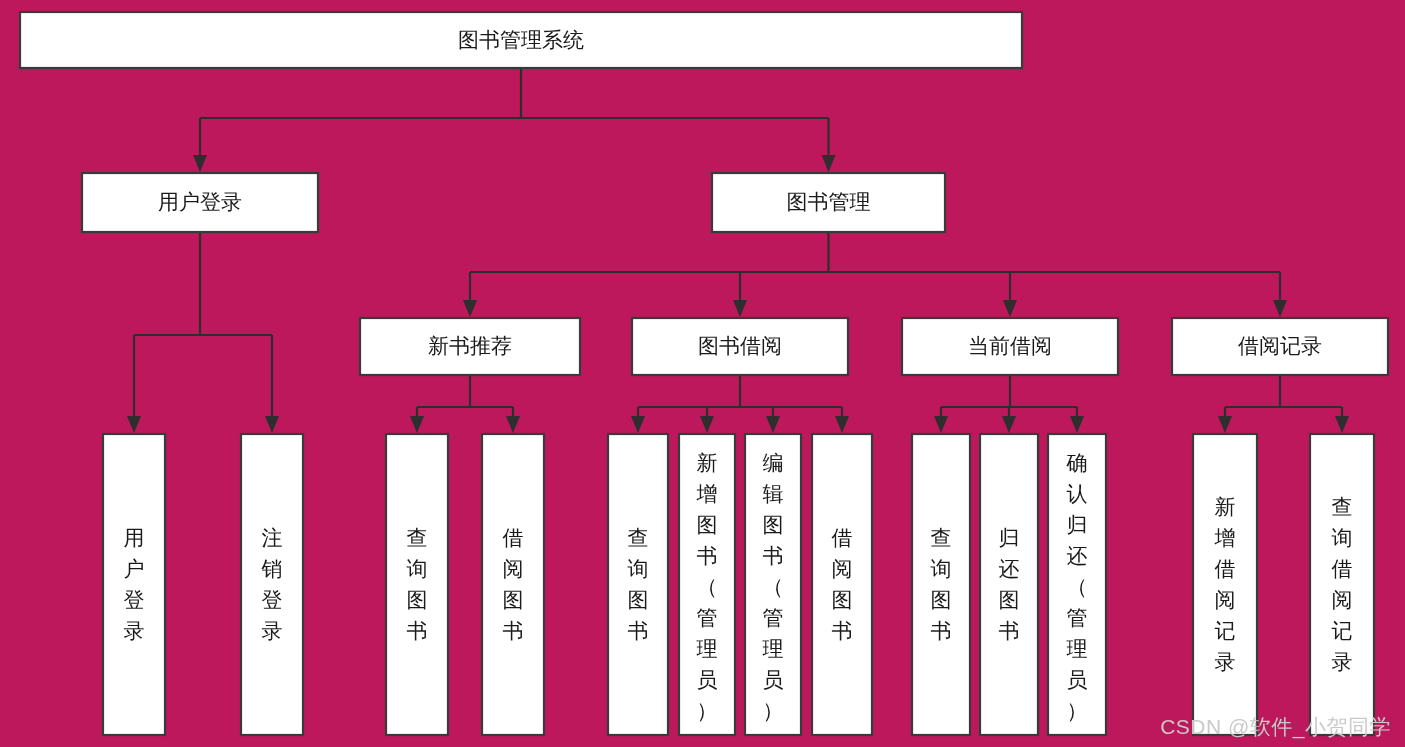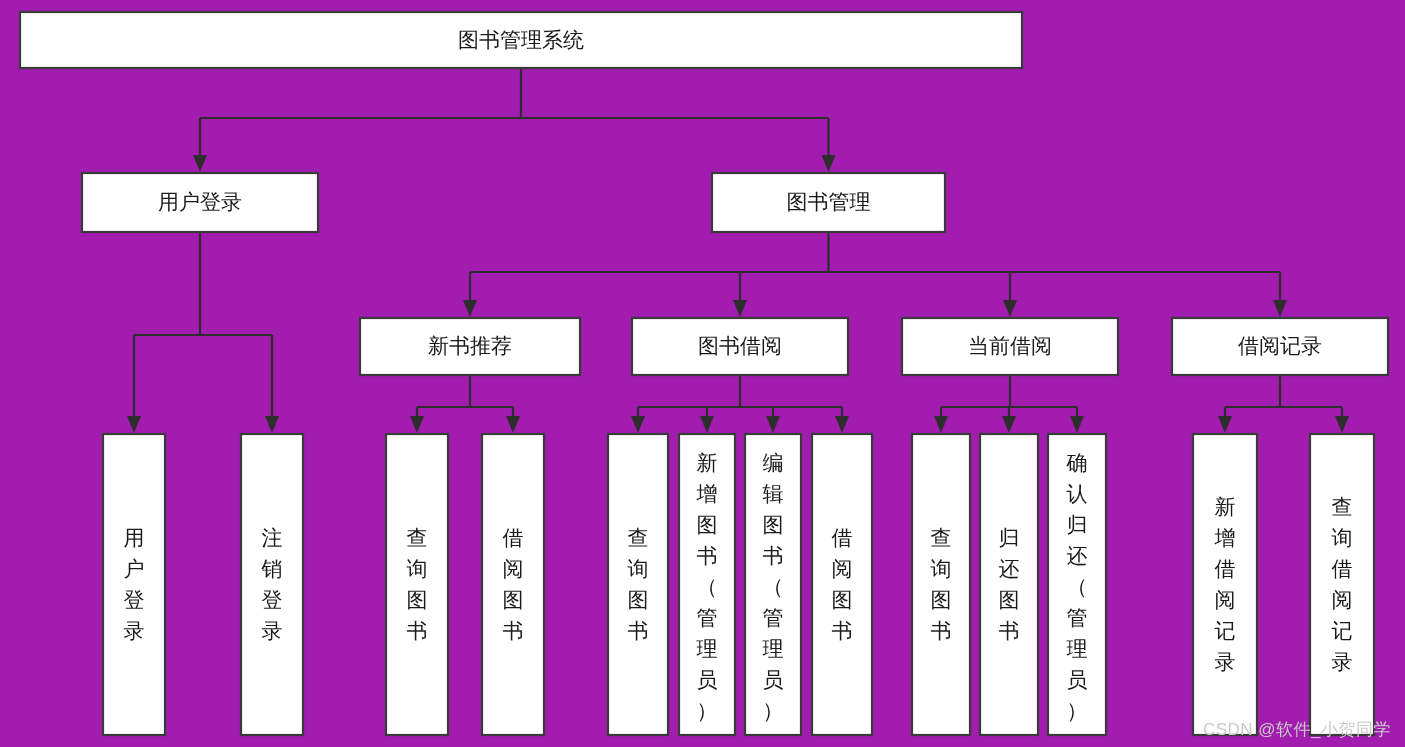--- a/index.html
+++ b/index.html
@@ -12,21 +12,21 @@
     width: 1405px;
     height: 747px;
     font-family: "Liberation Sans", "DejaVu Sans", sans-serif;
     overflow: hidden;
     position: relative;
   }
   #diagram-root {
     position: relative;
     width: 1405px;
     height: 747px;
-    background: #a21caf;
+    background: #be185d;
   }
   svg#flowchart {
     position: absolute;
     left: 0;
     top: 0;
     width: 1405px;
     height: 747px;
     display: block;
   }
   .node-box {
@@ -55,21 +55,21 @@
     font-family: "Liberation Sans", "DejaVu Sans", sans-serif;
     font-size: 21px;
     fill: #1a1a1a;
     text-anchor: middle;
   }
   .watermark-text {
     position: absolute;
     right: 14px;
     bottom: 6px;
     font-family: "Liberation Sans", "DejaVu Sans", sans-serif;
-    font-size: 17px;
+    font-size: 21px;
     color: #c9c9c9;
     letter-spacing: 0.5px;
     white-space: nowrap;
     pointer-events: none;
   }
 </style>
 </head>
 <body>
 
 <div id="diagram-root">

